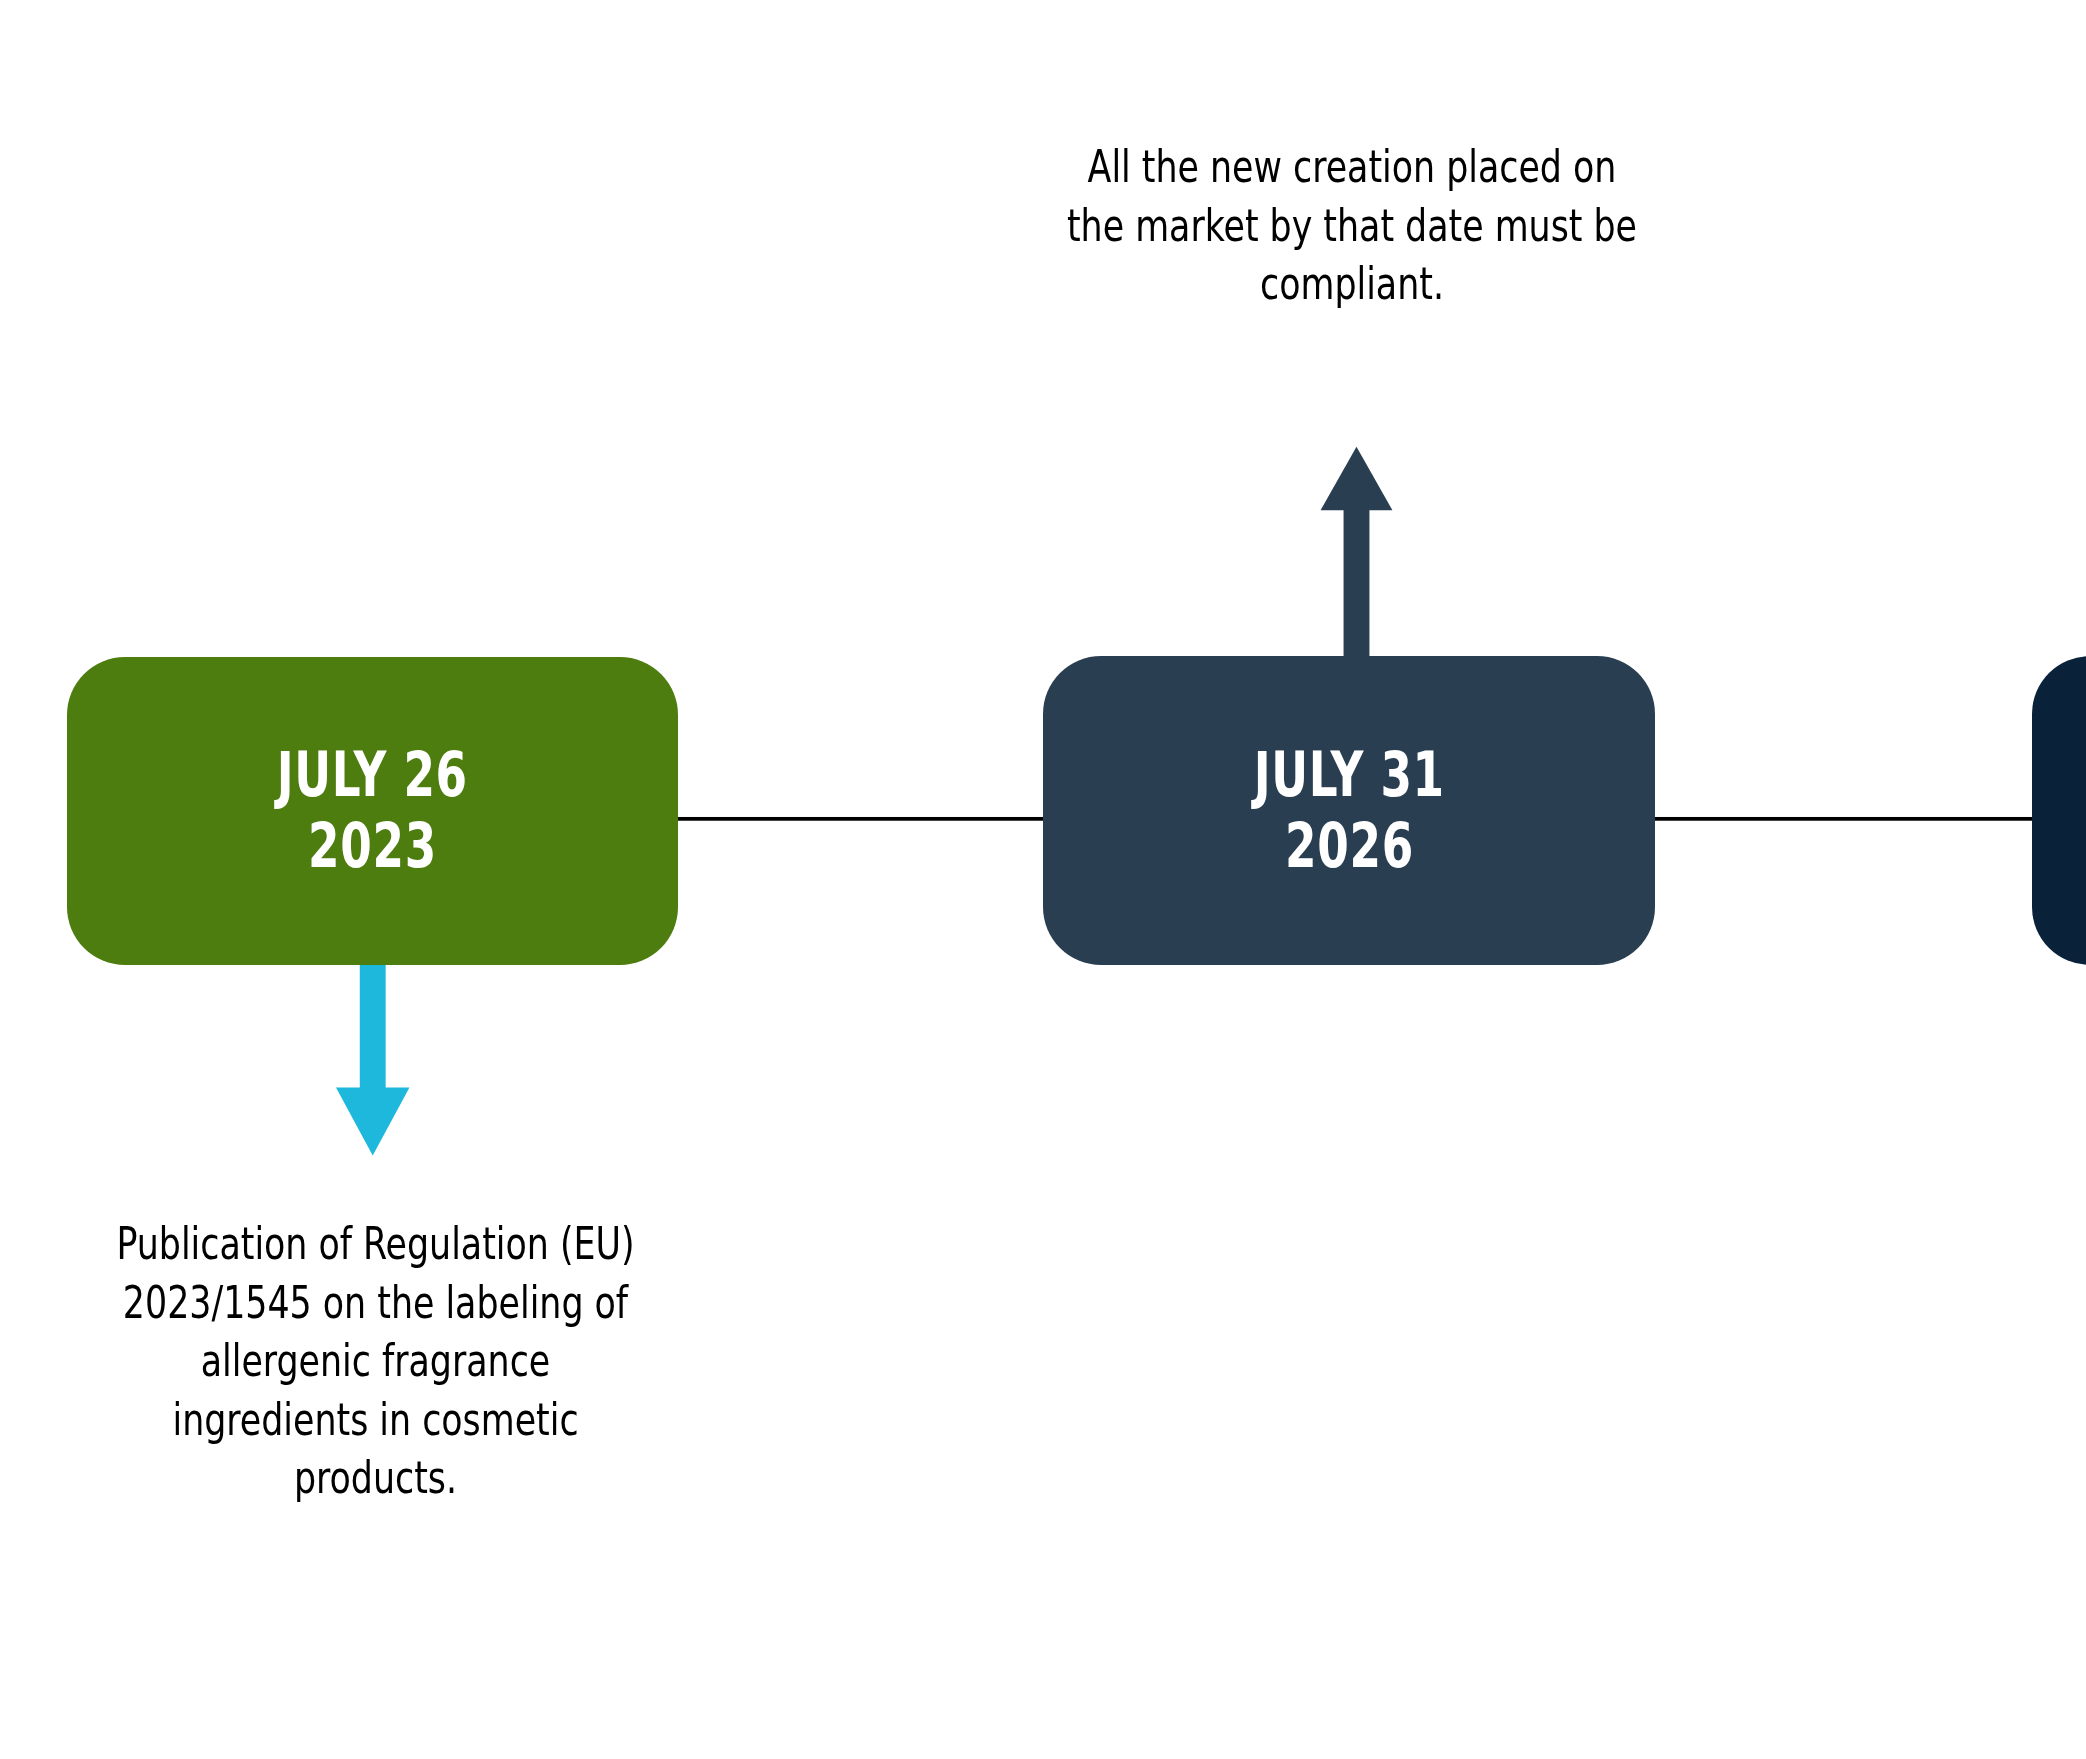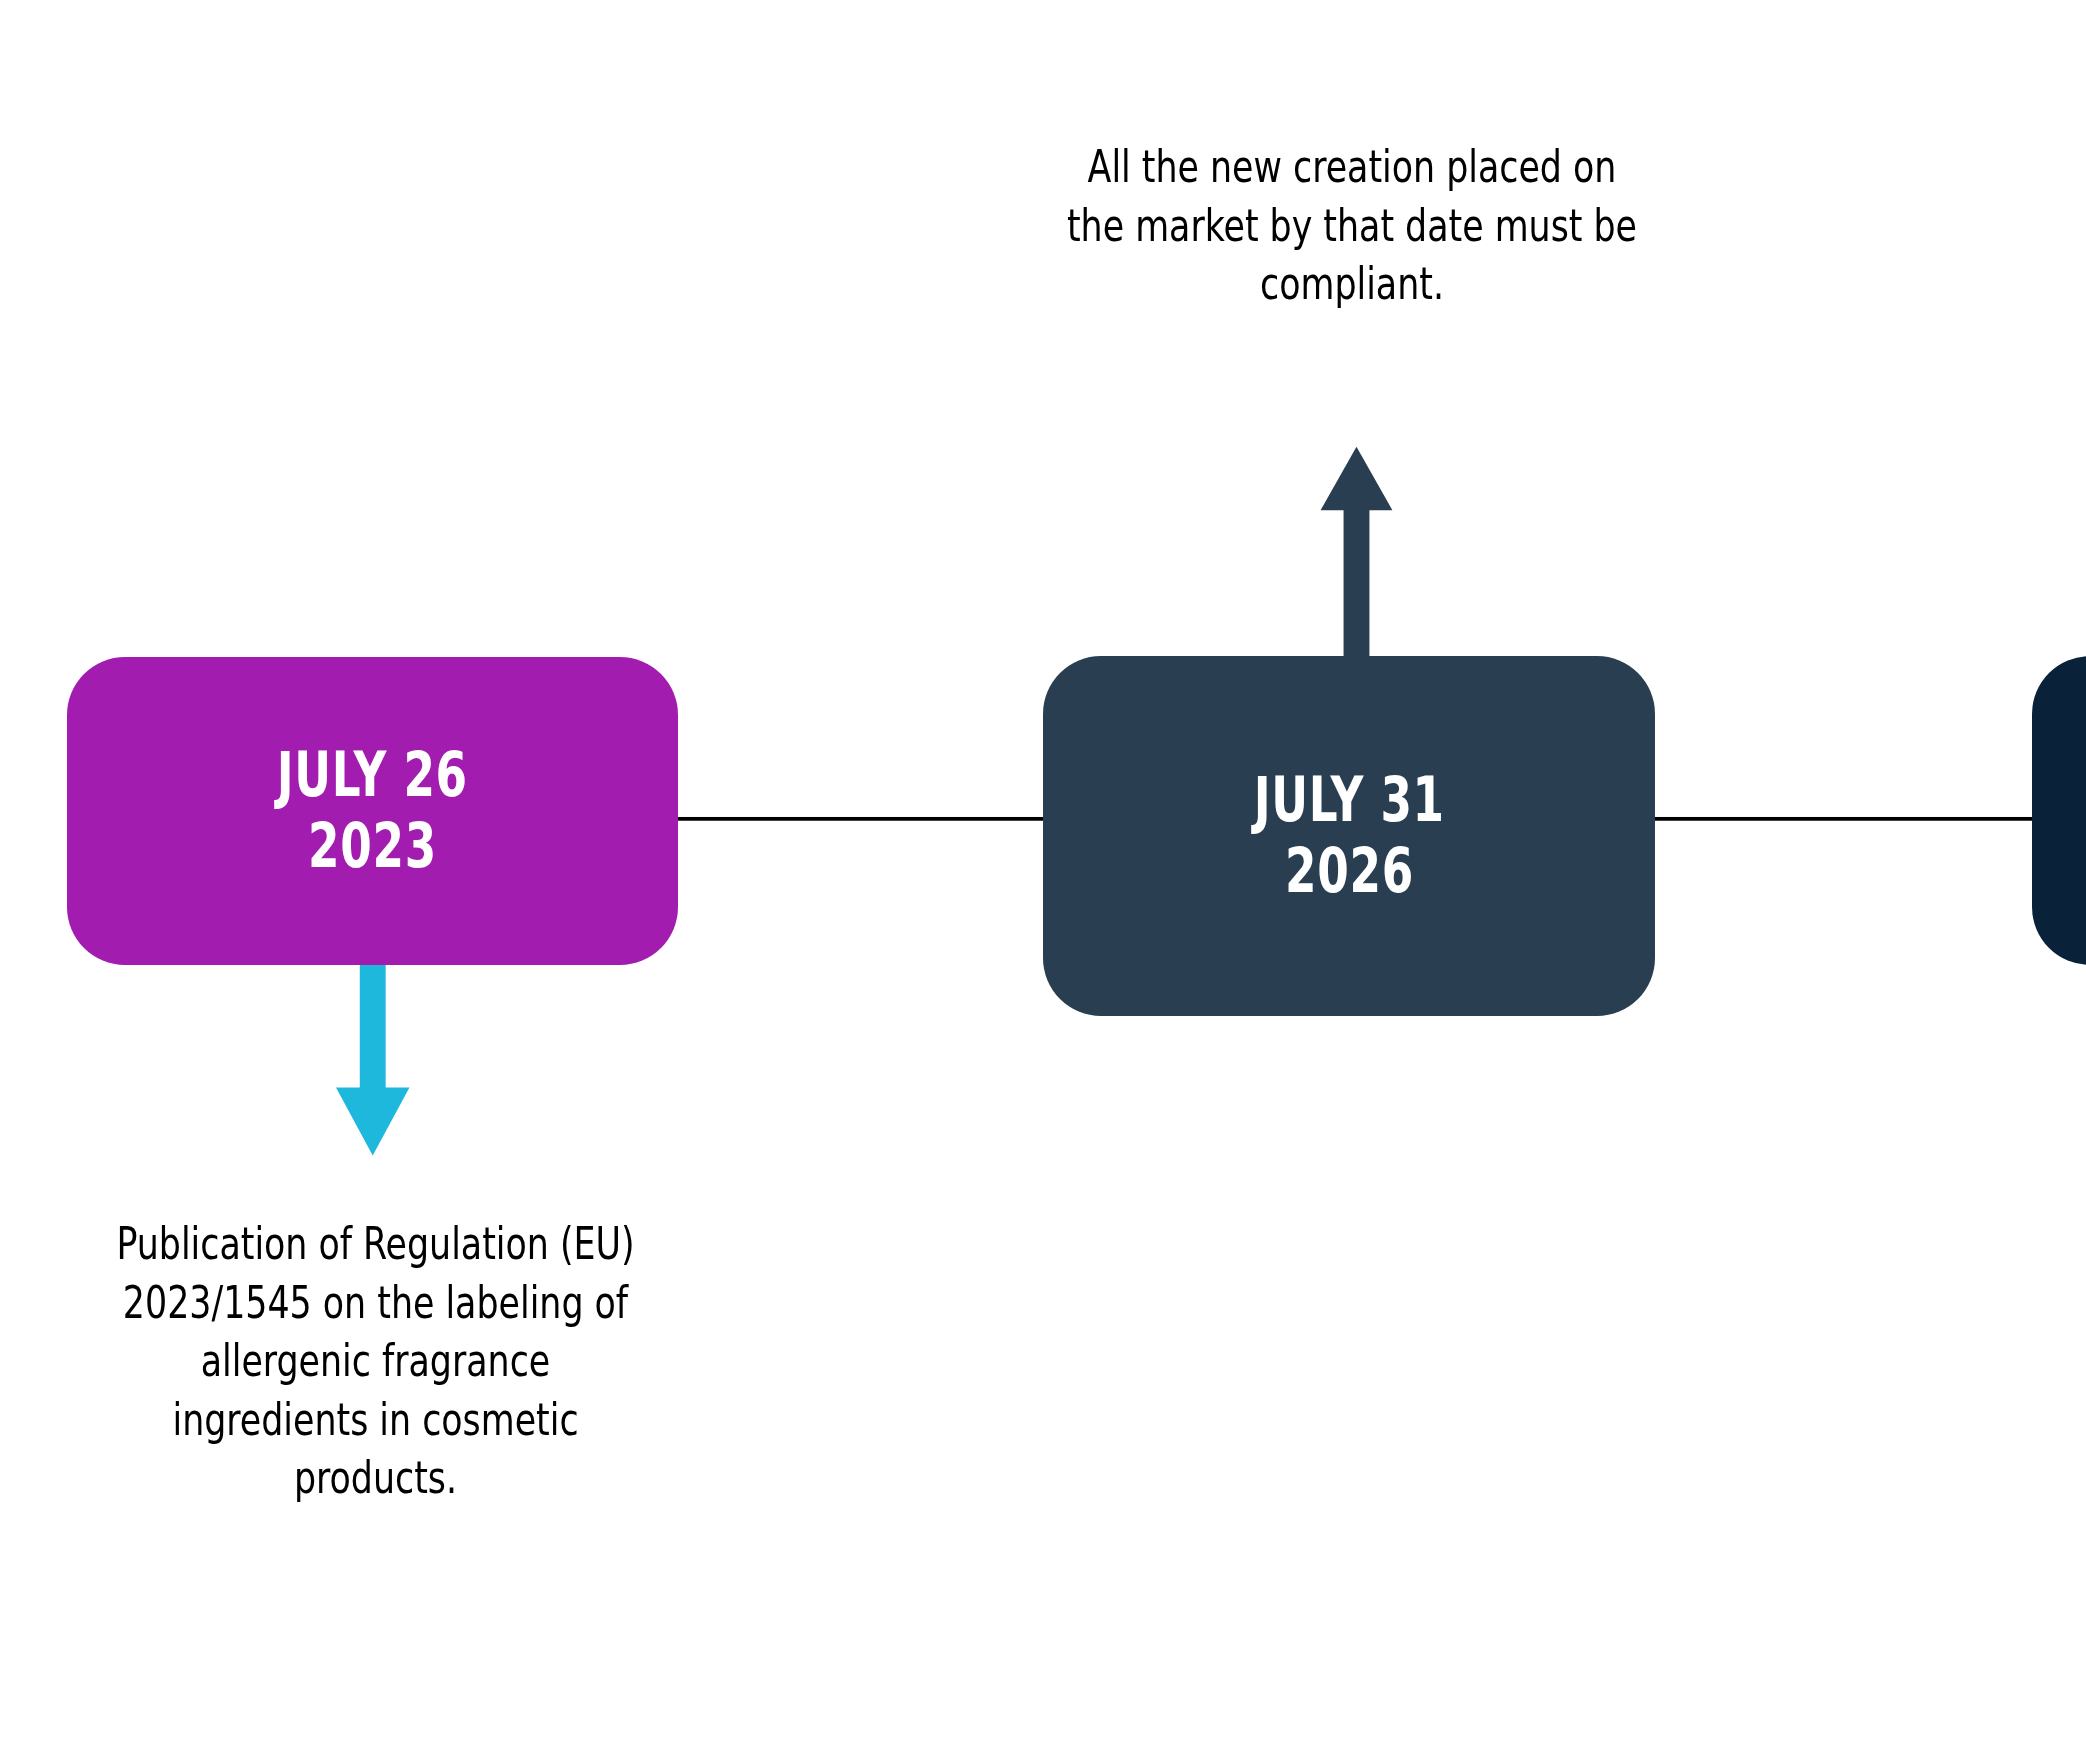--- a/index.html
+++ b/index.html
@@ -50,21 +50,21 @@
 
   
   #box-1 {
     left: 67px;  top: 657px;
     width: 611px; height: 308px;
     background: #1DB8DB;
   }
   
   #box-2 {
     left: 1043px; top: 656px;
-    width: 612px; height: 360px;
+    width: 612px; height: 309px;
     background: #2A3E51;
   }
   
   #box-3 {
     left: 2032px; top: 656px;
     width: 612px; height: 309px;
     background: #0A2239;
   }
 
   
@@ -111,21 +111,21 @@
       <rect x="3219" y="1215" width="62" height="370" fill="#2A3E51"></rect>
       <polygon points="3164,1222 3336,1222 3250,1070" fill="#2A3E51"></polygon>
     </g>
 
     <g>
       <rect x="5570" y="2300" width="62" height="315" fill="#0A2239"></rect>
       <polygon points="5513,2605 5689,2605 5601,2768" fill="#0A2239"></polygon>
     </g>
   </svg>
 
-  <div class="milestone" id="box-1" style="background: #a21caf; color: rgb(255, 255, 255);">
+  <div class="milestone" id="box-1" style="background: #4d7c0f; color: rgb(255, 255, 255);">
     <span class="date-line">JULY 26</span>
     <span class="date-line">2023</span>
   </div>
 
   <div class="milestone" id="box-2" style="background: rgb(42, 62, 81); color: rgb(255, 255, 255);">
     <span class="date-line">JULY 31</span>
     <span class="date-line">2026</span>
   </div>
 
   <div class="milestone" id="box-3" style="background: rgb(10, 34, 57); color: rgb(255, 255, 255);">

